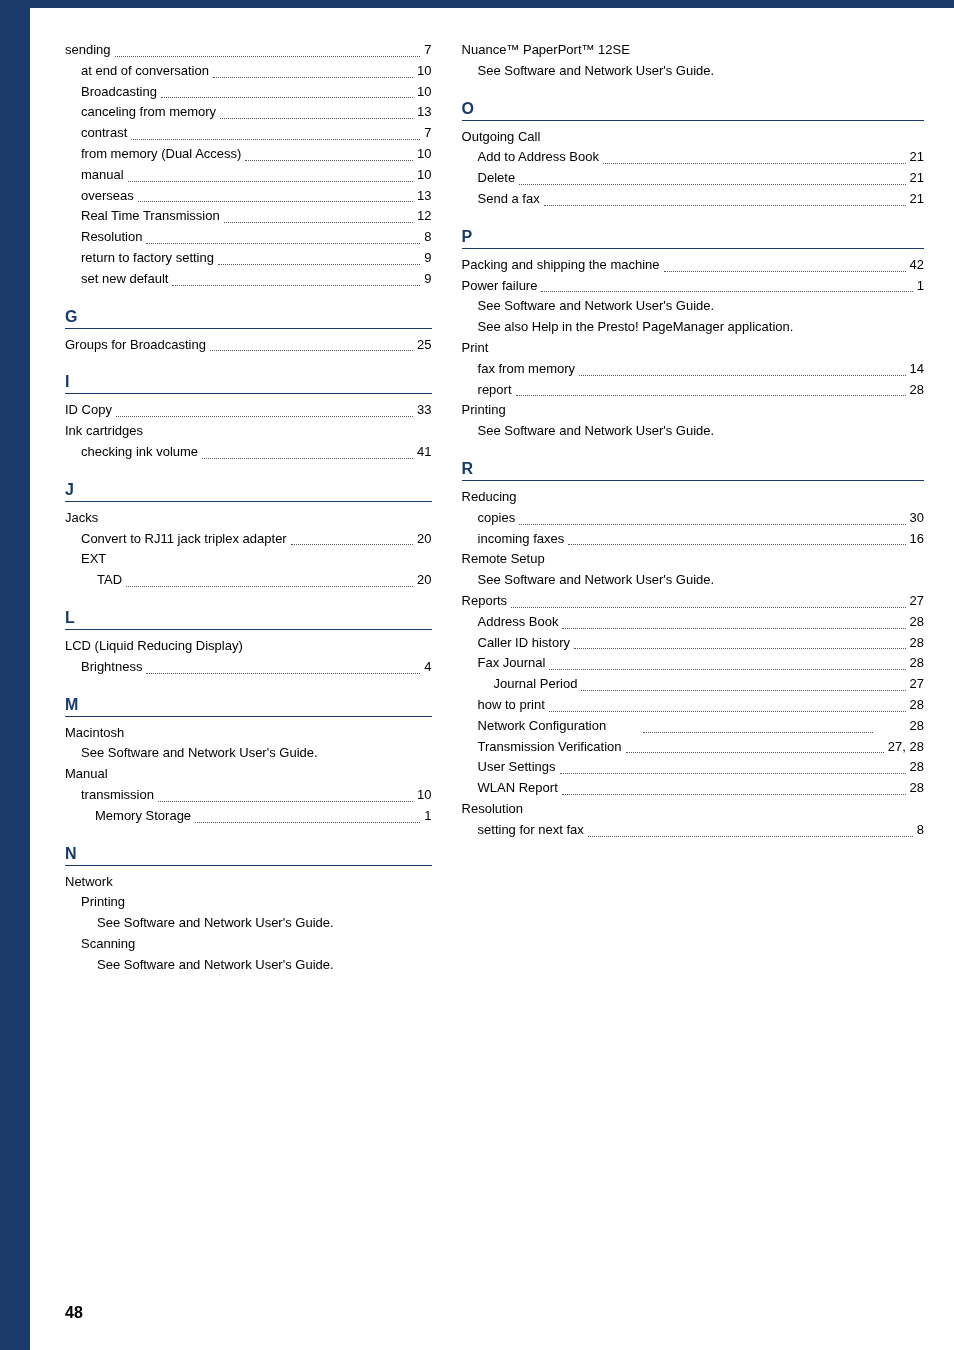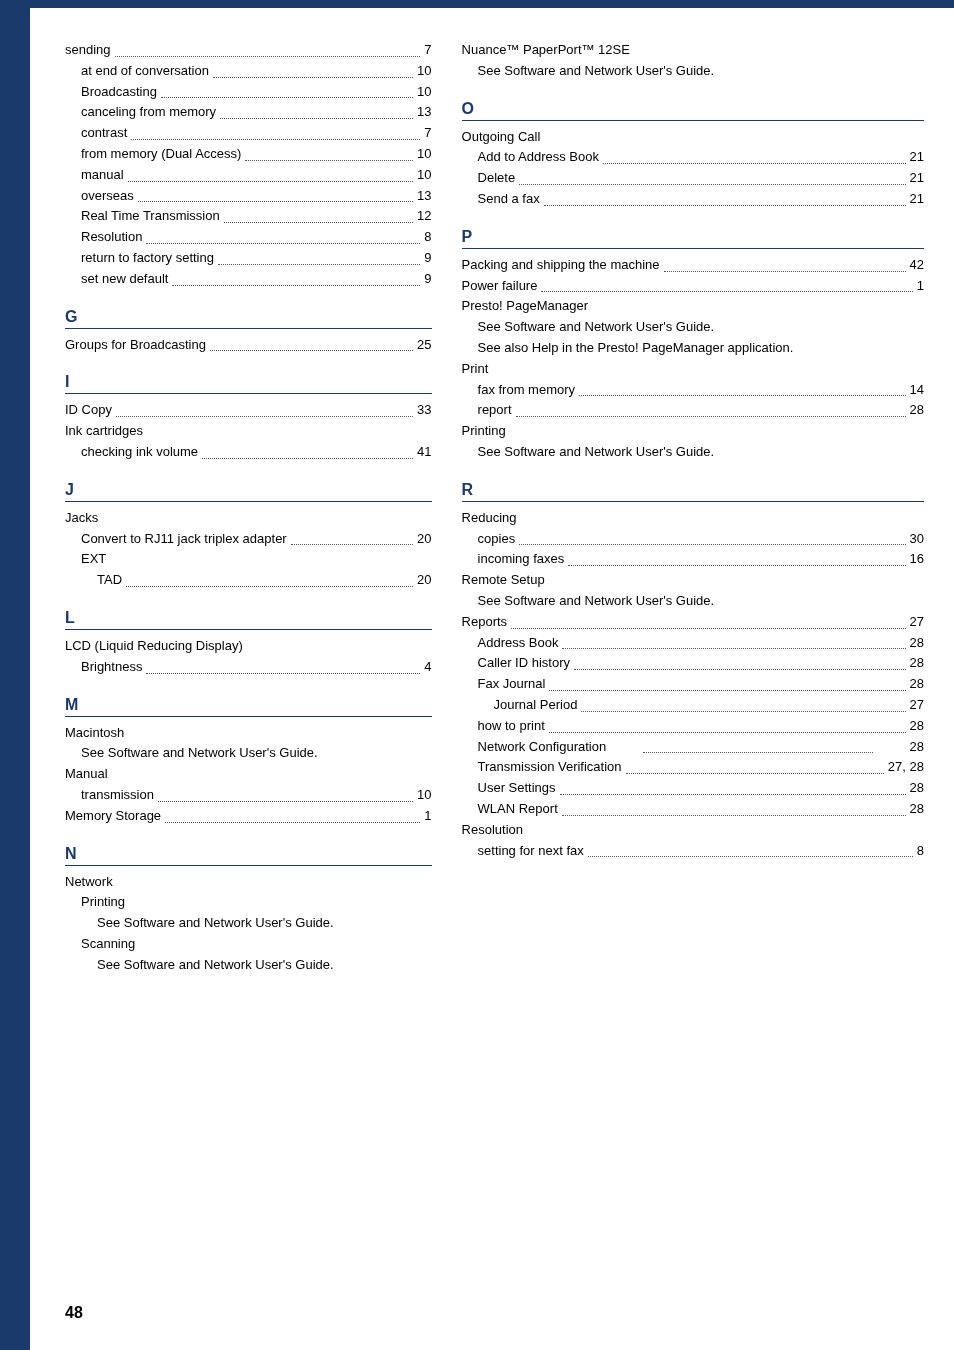--- a/index.html
+++ b/index.html
@@ -269,21 +269,21 @@
               </div>
             </div>
             <div class="index-entry">
               <div style="display: flex; align-items: flex-end; padding-left: 16px;">
                 <span class="term-text">transmission</span>
                 <span class="dots"></span>
                 <span class="page-num">10</span>
               </div>
             </div>
             <div class="index-entry">
-              <div style="display: flex; align-items: flex-end; padding-left: 0px;">
+              <div style="display: flex; align-items: flex-end; padding-left: 0px; margin-left: 30px;">
                 <span class="term-text">Memory Storage</span>
                 <span class="dots"></span>
                 <span class="page-num">1</span>
               </div>
             </div>
           </div>
           <div class="section">
             <div class="section-header">N</div>
             <div class="index-entry">
               <div style="display: flex; align-items: flex-end; padding-left: 0px;">
@@ -352,25 +352,20 @@
                 <span class="term-text">Packing and shipping the machine</span>
                 <span class="dots"></span>
                 <span class="page-num">42</span>
               </div>
             </div>
             <div class="index-entry">
               <div style="display: flex; align-items: flex-end; padding-left: 0px;">
                 <span class="term-text">Power failure</span>
                 <span class="dots"></span>
                 <span class="page-num">1</span>
-              </div>
-            </div>
-            <div class="index-entry">
-              <div style="display: flex; align-items: flex-end; padding-left: 0px;">
-                <span class="term-text">Presto! PageManager</span>
               </div>
             </div>
             <div class="index-entry">
               <div style="padding-left: 16px; font-size: 13px; line-height: 1.6;">See Software and Network User's Guide.</div>
             </div>
             <div class="index-entry">
               <div style="padding-left: 16px; font-size: 13px; line-height: 1.6;">See also Help in the Presto! PageManager application.</div>
             </div>
             <div class="index-entry">
               <div style="display: flex; align-items: flex-end; padding-left: 0px;">

